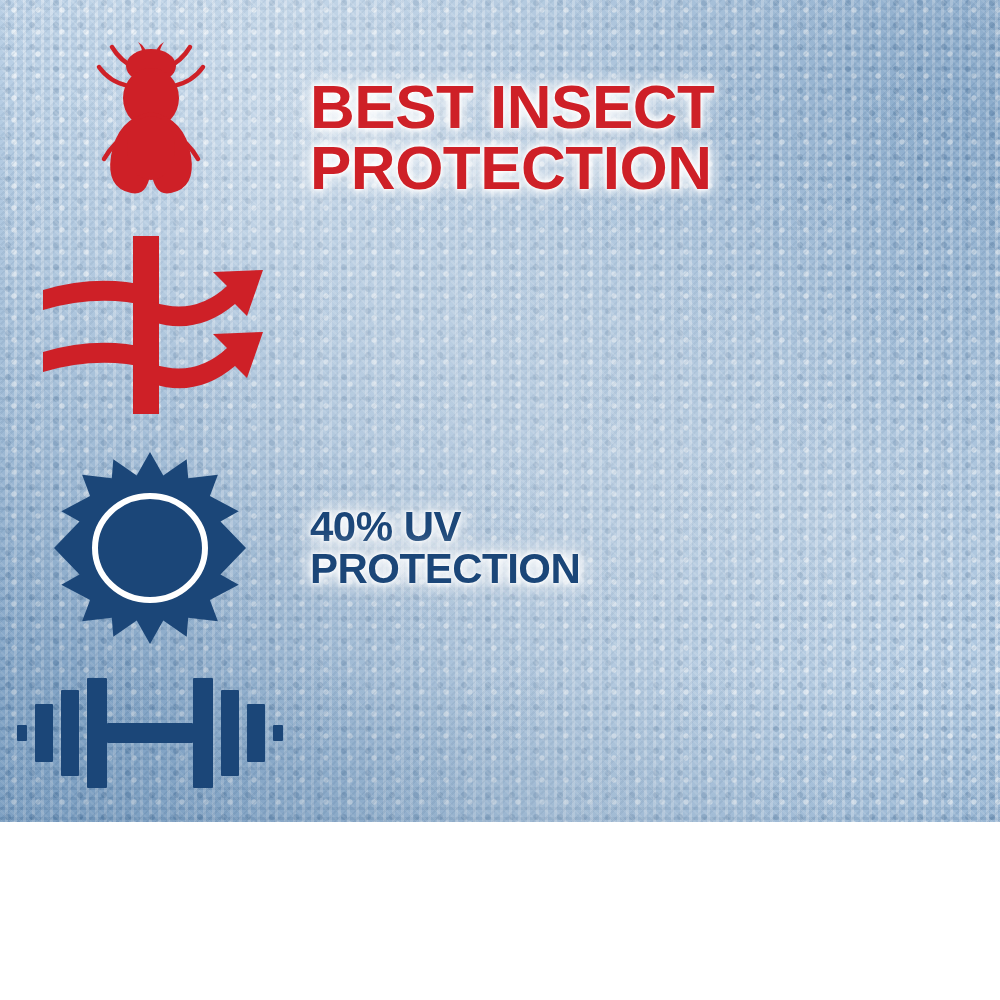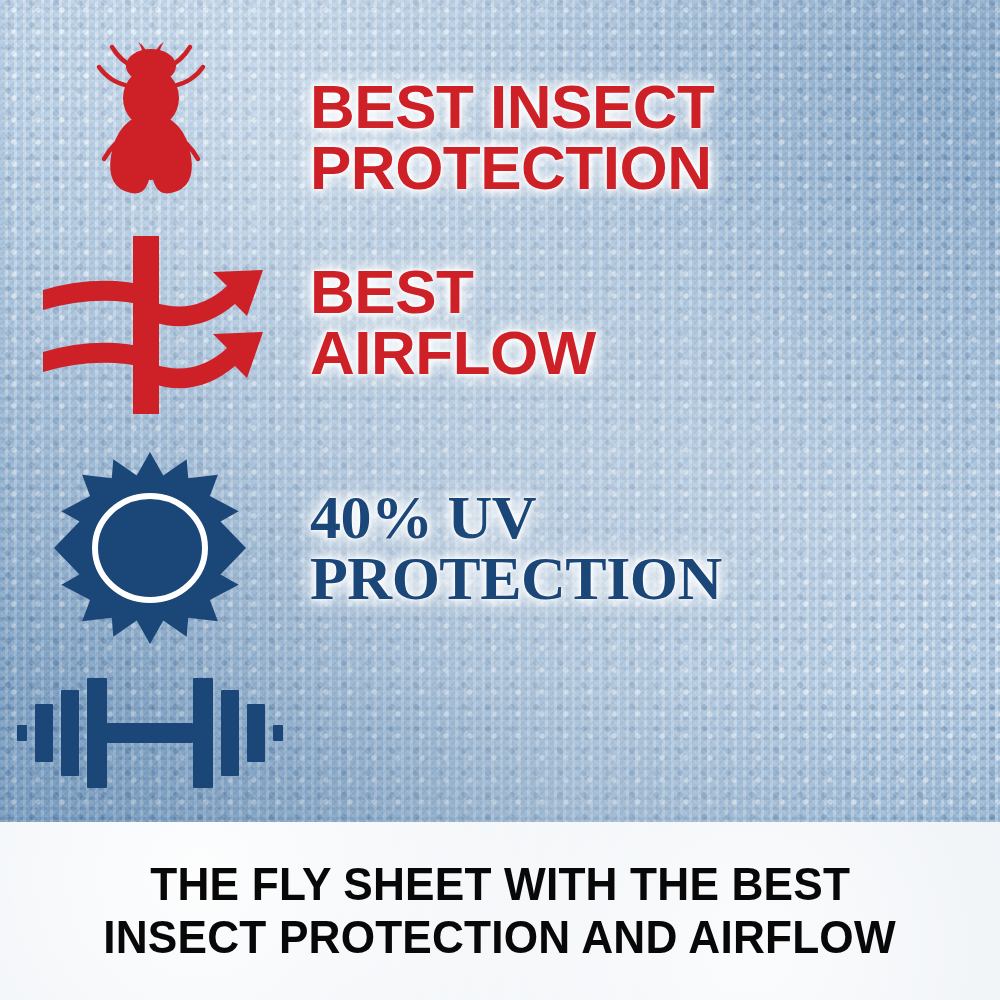--- a/index.html
+++ b/index.html
@@ -107,21 +107,21 @@
   }
 
   
   #row-insect   { left: 0;   top: 18px;  width: 1000px; height: 195px; }
   #row-airflow  { left: 0;   top: 225px; width: 1000px; height: 195px; }
   #row-uv       { left: 0;   top: 440px; width: 1000px; height: 215px; }
   #row-durable  { left: 0;   top: 650px; width: 1000px; height: 165px; }
 
   #row-insect  .headline { font-size: 62px; margin-top: 44px; }
   #row-airflow .headline { font-size: 62px; }
-  #row-uv      .headline { font-size: 62px; font-family: Liberation Serif, serif; }
+  #row-uv      .headline { font-size: 42px; }
   #row-durable .headline { font-size: 62px; }
 
   
   .caption-bar {
     position: absolute;
     left: 0; top: 822px;
     width: 1000px; height: 178px;
     background: #eaeff4;
     background-image:
       radial-gradient(circle at 20% 30%, rgba(255,255,255,.9), rgba(255,255,255,0) 60%),
@@ -203,24 +203,20 @@
             <path d="M8 124 q55 -16 105 -4 l0 20 q-50 -12 -105 4 z"></path>
 
             <rect x="98" y="8" width="26" height="178"></rect>
 
             <path d="M118 74 q42 14 74 -16 l-14 -14 l50 -2 l-16 46 l-12 -12 q-38 32 -82 18 z"></path>
 
             <path d="M118 136 q42 14 74 -16 l-14 -14 l50 -2 l-16 46 l-12 -12 q-38 32 -82 18 z"></path>
           </g>
         </svg>
       </span>
-    </div>
-    <div class="text-cell">
-      <p class="headline red">BEST
-AIRFLOW</p>
     </div>
   </div>
 
   <div class="row" id="row-uv">
     <div class="icon-cell">
       <span>
         <svg width="200" height="200" viewBox="-100 -100 200 200" aria-hidden="true">
 
           <polygon fill="#1B4678" points="
             96,0 70.5,26.4
@@ -267,18 +263,14 @@
             <rect x="178" y="10" width="20" height="110" rx="1"></rect>
             <rect x="206" y="22" width="18" height="86" rx="1"></rect>
             <rect x="232" y="36" width="18" height="58" rx="1"></rect>
             <rect x="258" y="57" width="10" height="16" rx="1"></rect>
           </g>
         </svg>
       </span>
     </div>
   </div>
 
-  <div class="caption-bar">
-    <div class="caption-line">THE FLY SHEET WITH THE BEST</div>
-    <div class="caption-line">INSECT PROTECTION AND AIRFLOW</div>
-  </div>
 
 </div>
 
 </body></html>

